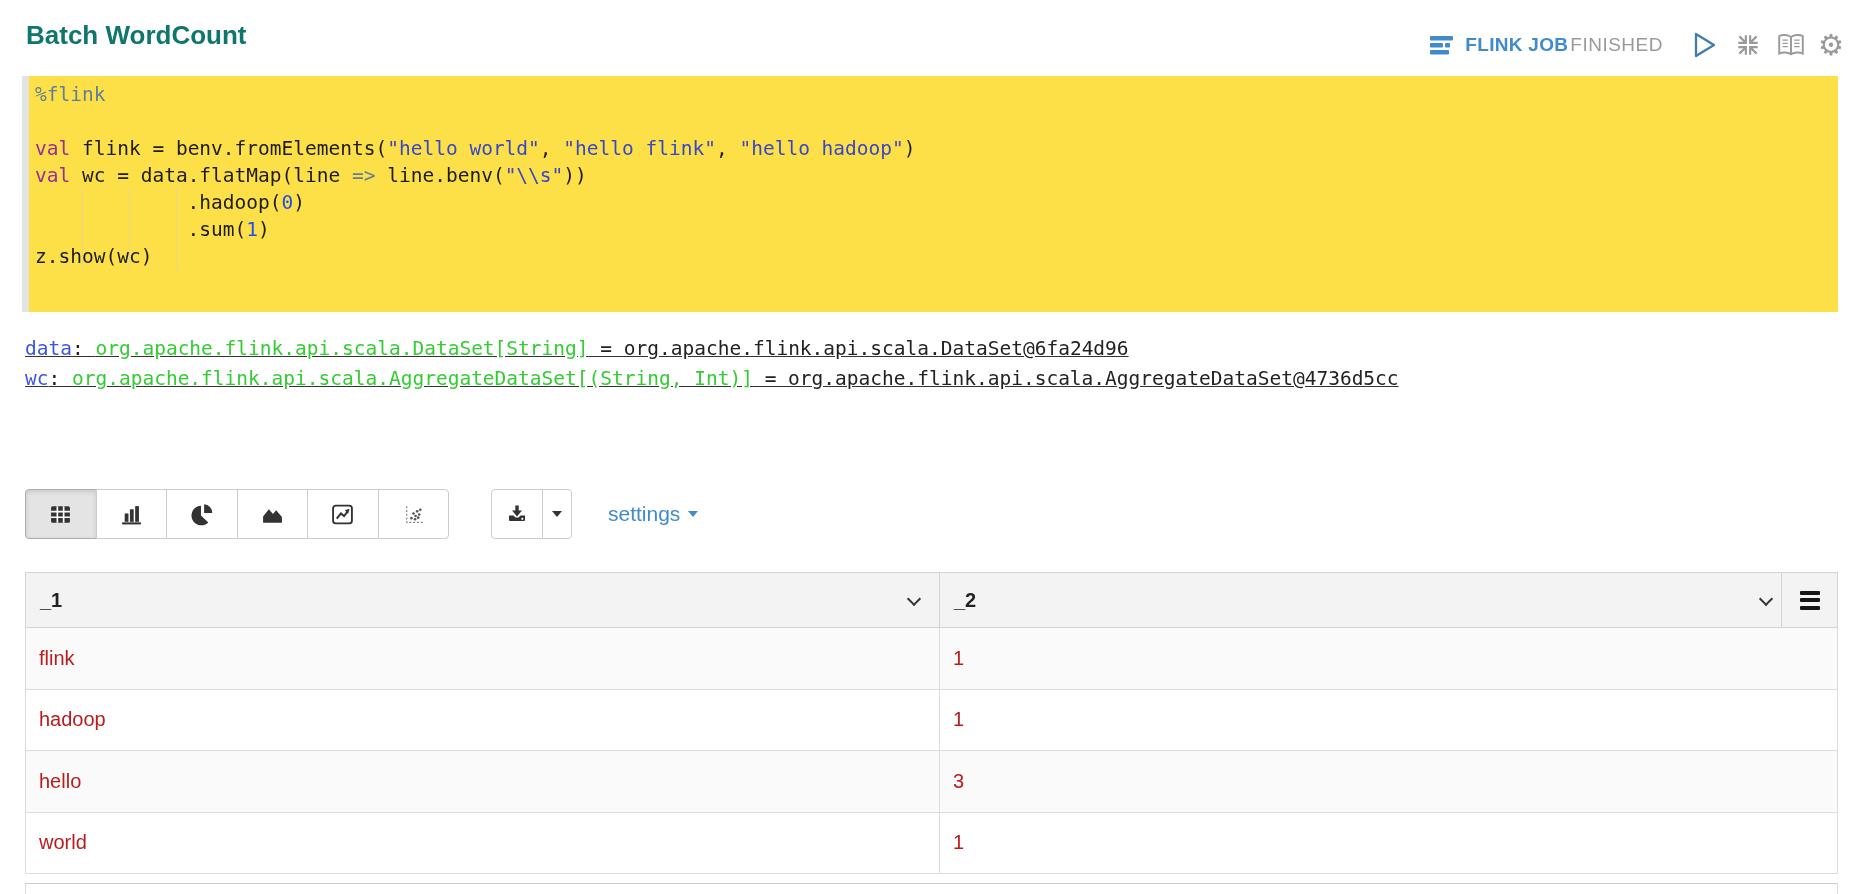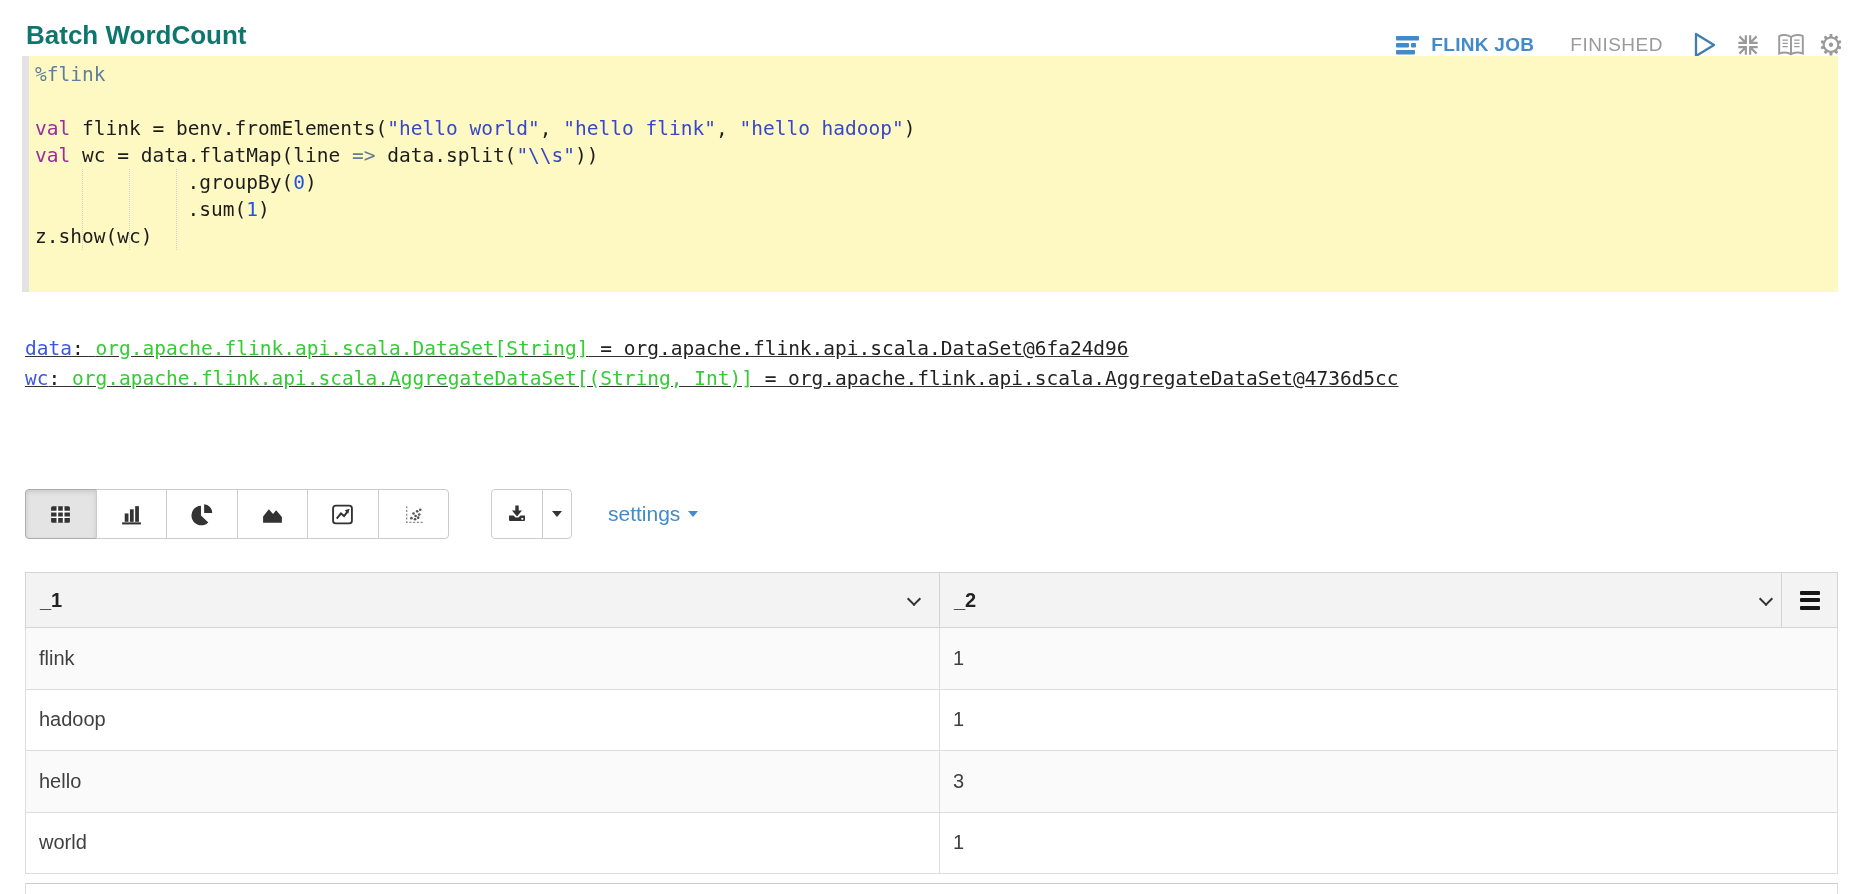--- a/index.html
+++ b/index.html
@@ -5,30 +5,30 @@
   * { margin:0; padding:0; box-sizing:border-box; }
   html,body { width:1860px; height:894px; background:#fff; overflow:hidden;
               font-family:"Liberation Sans", sans-serif; color:#333; }
   body { position:relative; }
 
   
   .page-title { position:absolute; left:26px; top:20px; font-size:26px; font-weight:700; color:#0f766e; }
   .status-cluster { position:absolute; top:28px; right:16px; height:34px;
                     display:flex; align-items:center; }
   .job-label { color:#428bca; font-size:19px; font-weight:600; letter-spacing:.3px; margin-left:8px; }
-  .job-status { color:#9a9a9a; font-size:19px; letter-spacing:.5px; margin-left:36px; }
+  .job-status { color:#9a9a9a; font-size:19px; letter-spacing:.5px; margin-left:2px; }
   .hicon { display:flex; align-items:center; justify-content:center; }
   .hicon.play { margin-left:28px; }
   .hicon.shrink { margin-left:16px; }
   .hicon.book { margin-left:14px; }
   .gear-glyph { margin-left:12px; font-size:29px; color:#9a9a9a; line-height:1;
                 font-family:"DejaVu Sans", sans-serif; }
 
   
-  .code-editor { position:absolute; left:22px; top:56px; width:1816px; height:236px; background:#fef9c3; }
+  .code-editor { position:absolute; left:22px; top:76px; width:1816px; height:236px; background:#fde047; }
   .editor-gutter-bar { position:absolute; left:0; top:0; width:7px; height:100%; background:#e3e3e3; }
   .code-lines { position:absolute; left:13px; top:5px;
                 font-family:"DejaVu Sans Mono", monospace; font-size:19.5px; line-height:27px; }
   .code-line { white-space:pre; height:27px; }
   .tok-plain    { color:#1c1c1c; }
   .tok-keyword  { color:#9b2c9b; }
   .tok-string   { color:#3747c8; }
   .tok-number   { color:#2051e5; }
   .tok-operator { color:#627e95; }
   .tok-directive{ color:#5f7e97; }
@@ -70,21 +70,21 @@
   .chev { position:absolute; top:21px; width:10px; height:10px;
           border-right:2px solid #333; border-bottom:2px solid #333; transform:rotate(45deg); }
   .h1 .chev { right:20px; }
   .h2 .chev { right:10px; }
   .hamburger { display:flex; flex-direction:column; gap:3.5px; }
   .hamburger div { width:20px; height:4px; background:#161616; border-radius:1px; }
 
   .grid-body { border-left:1px solid #ddd; border-right:1px solid #ddd; }
   .grid-row { display:flex; height:61.5px; border-bottom:1px solid #ddd; background:#fff; }
   .grid-row:nth-child(odd) { background:#fafafa; }
-  .grid-cell { display:flex; align-items:center; padding-left:13px; font-size:20px; color:#404040; }
+  .grid-cell { display:flex; align-items:center; padding-left:13px; font-size:20px; color:#b91c1c; }
   .grid-cell.c0 { width:914px; border-right:1px solid #ddd; }
   .grid-cell.c1 { flex:1; }
   .grid-footer-partial { position:absolute; left:0; top:311px; width:1813px; height:11px;
                          border-top:1px solid #ccc; border-left:1px solid #ddd; border-right:1px solid #ddd;
                          background:#fff; }
 
   svg { display:block; }
 </style>
 </head>
 <body>
@@ -128,22 +128,22 @@
 
 <div class="code-editor">
   <div class="editor-gutter-bar"></div>
   <div class="indent-guide" style="left:60px"></div>
   <div class="indent-guide" style="left:107px"></div>
   <div class="indent-guide" style="left:154px"></div>
   <div class="code-lines">
       <div class="code-line"><span class="tok-directive">%flink</span></div>
       <div class="code-line">&nbsp;</div>
       <div class="code-line"><span class="tok-keyword">val</span><span class="tok-plain"> flink = benv.fromElements(</span><span class="tok-string">"hello world"</span><span class="tok-plain">, </span><span class="tok-string">"hello flink"</span><span class="tok-plain">, </span><span class="tok-string">"hello hadoop"</span><span class="tok-plain">)</span></div>
-      <div class="code-line"><span class="tok-keyword">val</span><span class="tok-plain"> wc = data.flatMap(line </span><span class="tok-operator">=&gt;</span><span class="tok-plain"> data.split(</span><span class="tok-string">"\\s"</span><span class="tok-plain">))</span></div>
-      <div class="code-line"><span class="tok-plain">             .groupBy(</span><span class="tok-number">0</span><span class="tok-plain">)</span></div>
+      <div class="code-line"><span class="tok-keyword">val</span><span class="tok-plain"> wc = data.flatMap(line </span><span class="tok-operator">=&gt;</span><span class="tok-plain"> line.benv(</span><span class="tok-string">"\\s"</span><span class="tok-plain">))</span></div>
+      <div class="code-line"><span class="tok-plain">             .hadoop(</span><span class="tok-number">0</span><span class="tok-plain">)</span></div>
       <div class="code-line"><span class="tok-plain">             .sum(</span><span class="tok-number">1</span><span class="tok-plain">)</span></div>
       <div class="code-line"><span class="tok-plain">z.show(wc)</span></div>
     </div>
 </div>
 
 <div class="result-output">
     <div class="out-line"><span class="tok-varname">data</span><span class="tok-out">: </span><span class="tok-type">org.apache.flink.api.scala.DataSet[String]</span><span class="tok-out"> = org.apache.flink.api.scala.DataSet@6fa24d96</span></div>
     <div class="out-line"><span class="tok-varname">wc</span><span class="tok-out">: </span><span class="tok-type">org.apache.flink.api.scala.AggregateDataSet[(String, Int)]</span><span class="tok-out"> = org.apache.flink.api.scala.AggregateDataSet@4736d5cc</span></div>
   </div>
 

